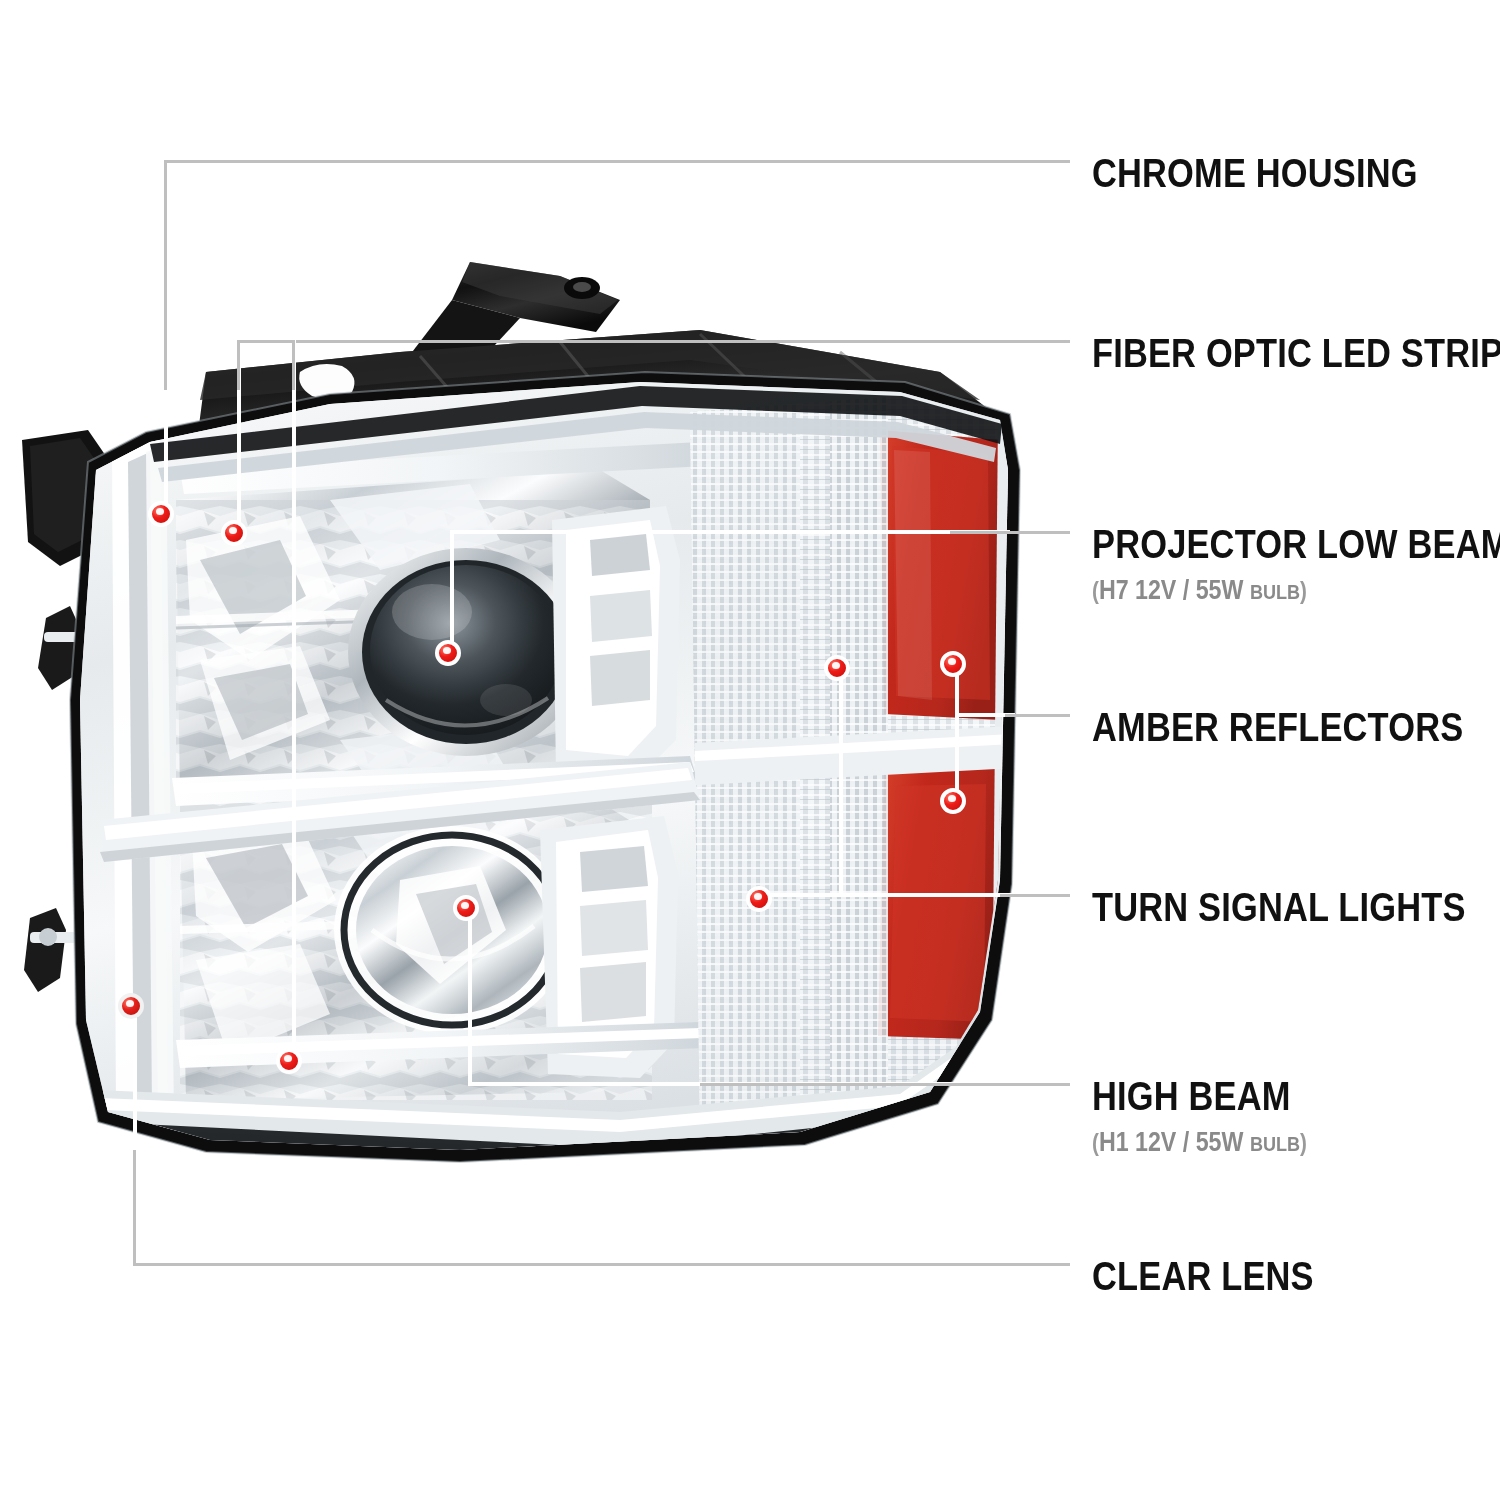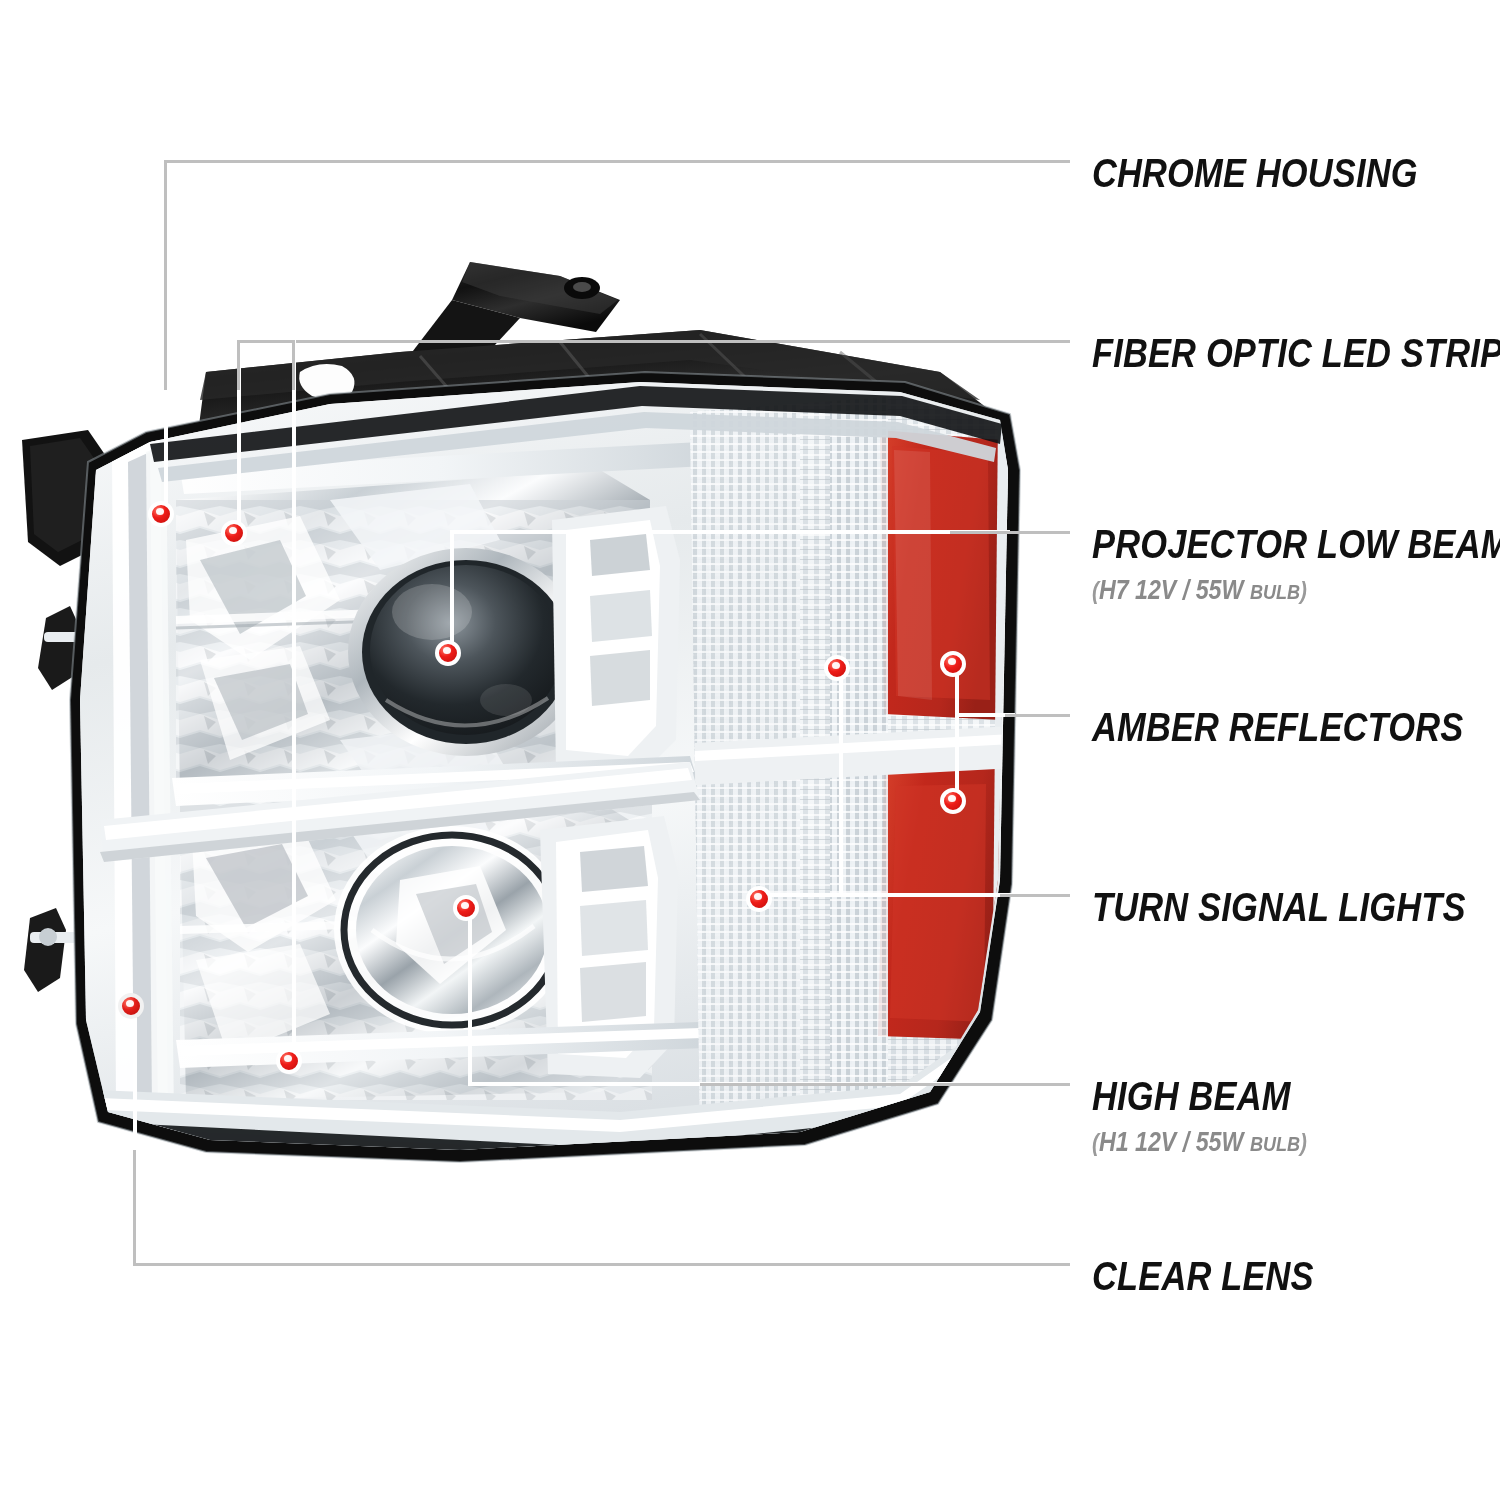--- a/index.html
+++ b/index.html
@@ -7,21 +7,20 @@
     margin: 0; padding: 0;
     width: 1500px; height: 1500px;
     background: #ffffff;
     font-family: "Liberation Sans", sans-serif;
     overflow: hidden;
   }
   #stage {
     position: relative;
     width: 1500px; height: 1500px;
     background: #ffffff;
-    font-style: italic;
   }
 
   
   .label {
     position: absolute;
     color: #111111;
     font-weight: 700;
     font-size: 41px;
     letter-spacing: 0.2px;
     line-height: 1.0;

